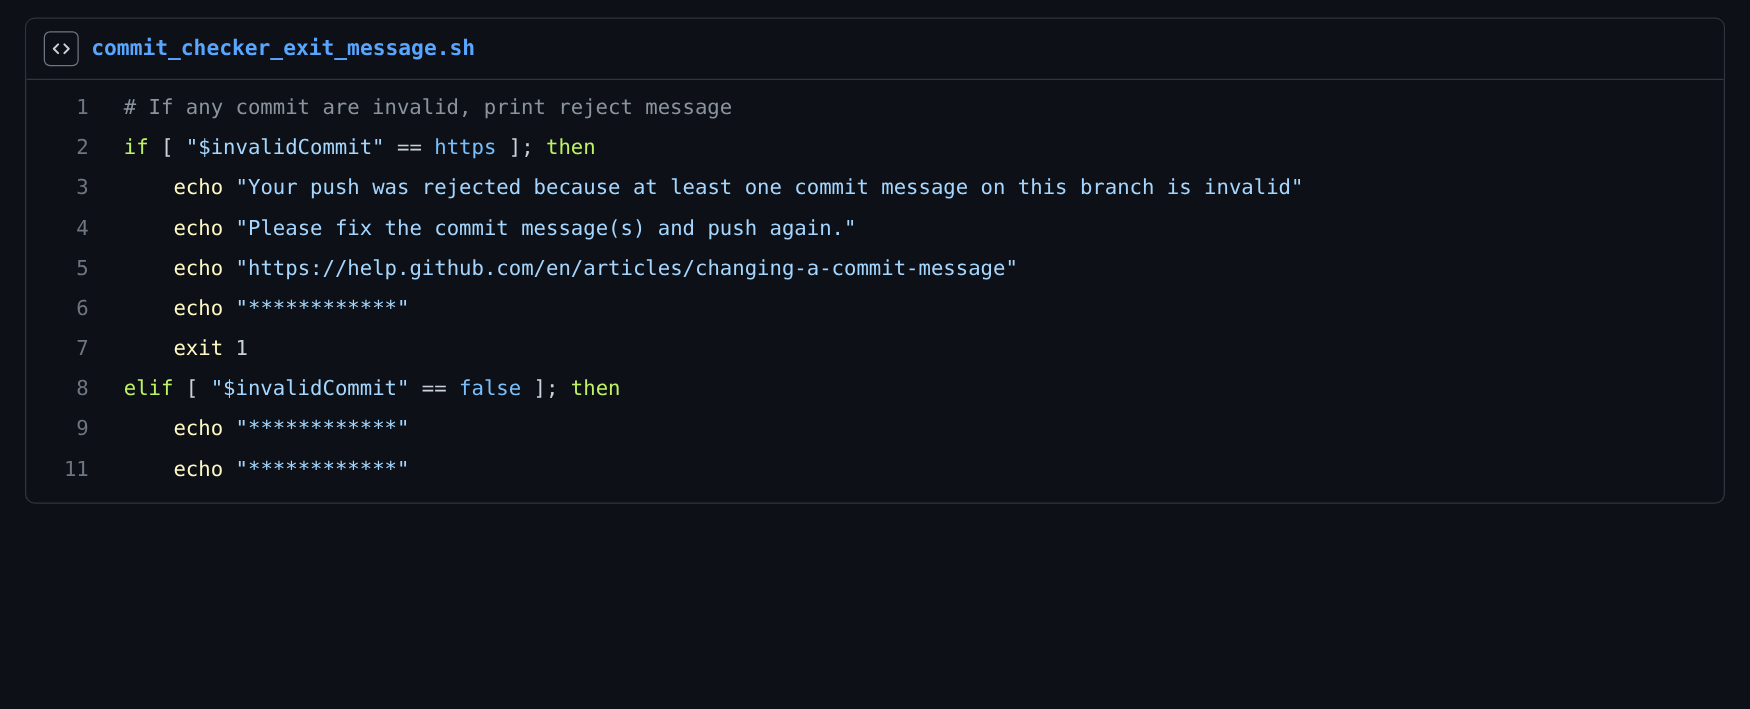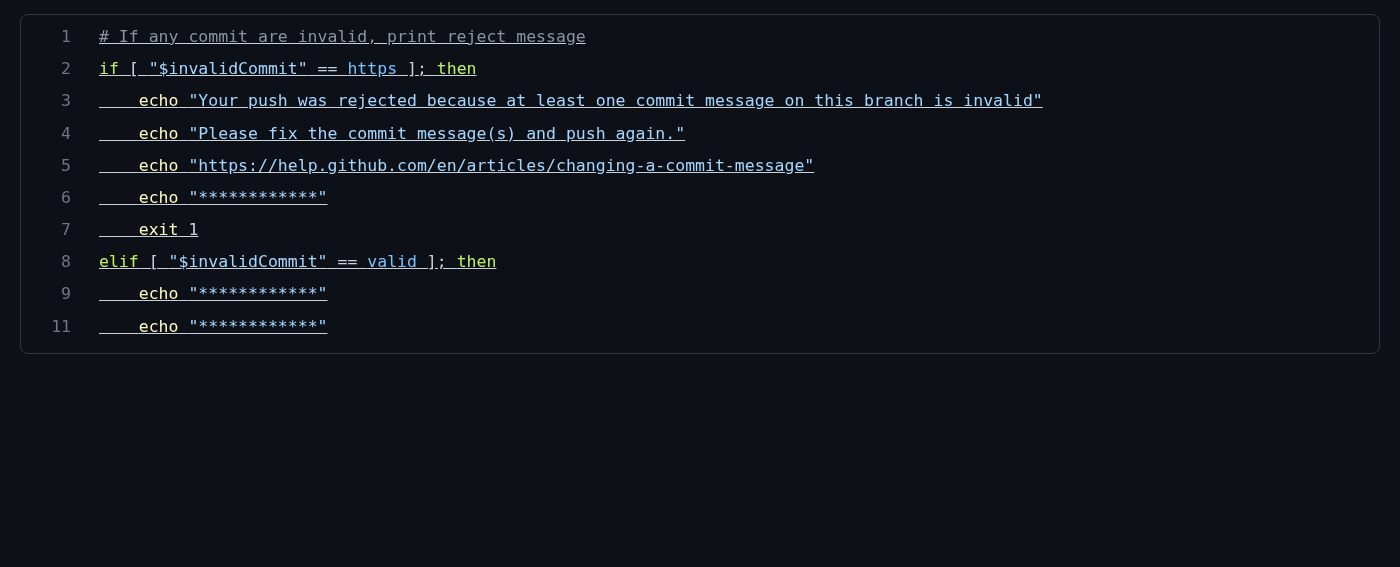--- a/index.html
+++ b/index.html
@@ -54,40 +54,49 @@
   }
   .ln {
     width: 78px;
     text-align: right;
     padding-right: 28px;
     color: #6e7681;
     user-select: none;
     flex-shrink: 0;
     font-size: 16.5px;
   }
-  .code-content { flex: 1; text-decoration: underline; }
+  .code-content { flex: 1; }
   .tok-comment { color: #8b949e; }
   .tok-kw { color: #bef264; }
   .tok-str { color: #a5d6ff; }
   .tok-const { color: #79c0ff; }
   .tok-fn { color: #fef9c3; }
   .tok-plain { color: #c9d1d9; }
 </style>
 </head>
 <body>
 
 <div class="panel">
 
+  <div class="file-header">
+    <div class="code-icon-box">
+      <svg width="16" height="16" viewBox="0 0 16 16" fill="none">
+        <path d="M5.5 4.5L2 8l3.5 3.5" stroke="#c9d1d9" stroke-width="1.6" stroke-linecap="round" stroke-linejoin="round"></path>
+        <path d="M10.5 4.5L14 8l-3.5 3.5" stroke="#c9d1d9" stroke-width="1.6" stroke-linecap="round" stroke-linejoin="round"></path>
+      </svg>
+    </div>
+    <a class="filename">commit_checker_exit_message.sh</a>
+  </div>
 
   <div class="code-body" id="code-body">
       <div class="code-line"><span class="ln">1</span><span class="code-content"><span class="tok-comment"># If any commit are invalid, print reject message</span></span></div>
       <div class="code-line"><span class="ln">2</span><span class="code-content"><span class="tok-kw">if</span><span class="tok-plain"> [ </span><span class="tok-str">"$invalidCommit"</span><span class="tok-plain"> == </span><span class="tok-const">https</span><span class="tok-plain"> ]; </span><span class="tok-kw">then</span></span></div>
       <div class="code-line"><span class="ln">3</span><span class="code-content"><span class="tok-plain">    </span><span class="tok-fn">echo</span><span class="tok-plain"> </span><span class="tok-str">"Your push was rejected because at least one commit message on this branch is invalid"</span></span></div>
       <div class="code-line"><span class="ln">4</span><span class="code-content"><span class="tok-plain">    </span><span class="tok-fn">echo</span><span class="tok-plain"> </span><span class="tok-str">"Please fix the commit message(s) and push again."</span></span></div>
       <div class="code-line"><span class="ln">5</span><span class="code-content"><span class="tok-plain">    </span><span class="tok-fn">echo</span><span class="tok-plain"> </span><span class="tok-str">"https://help.github.com/en/articles/changing-a-commit-message"</span></span></div>
       <div class="code-line"><span class="ln">6</span><span class="code-content"><span class="tok-plain">    </span><span class="tok-fn">echo</span><span class="tok-plain"> </span><span class="tok-str">"************"</span></span></div>
       <div class="code-line"><span class="ln">7</span><span class="code-content"><span class="tok-plain">    </span><span class="tok-fn">exit</span><span class="tok-plain"> 1</span></span></div>
-      <div class="code-line"><span class="ln">8</span><span class="code-content"><span class="tok-kw">elif</span><span class="tok-plain"> [ </span><span class="tok-str">"$invalidCommit"</span><span class="tok-plain"> == </span><span class="tok-const">valid</span><span class="tok-plain"> ]; </span><span class="tok-kw">then</span></span></div>
+      <div class="code-line"><span class="ln">8</span><span class="code-content"><span class="tok-kw">elif</span><span class="tok-plain"> [ </span><span class="tok-str">"$invalidCommit"</span><span class="tok-plain"> == </span><span class="tok-const">false</span><span class="tok-plain"> ]; </span><span class="tok-kw">then</span></span></div>
       <div class="code-line"><span class="ln">9</span><span class="code-content"><span class="tok-plain">    </span><span class="tok-fn">echo</span><span class="tok-plain"> </span><span class="tok-str">"************"</span></span></div>
       <div class="code-line"><span class="ln">11</span><span class="code-content"><span class="tok-plain">    </span><span class="tok-fn">echo</span><span class="tok-plain"> </span><span class="tok-str">"************"</span></span></div>
     </div>
 
 </div>
 
 </body></html>

